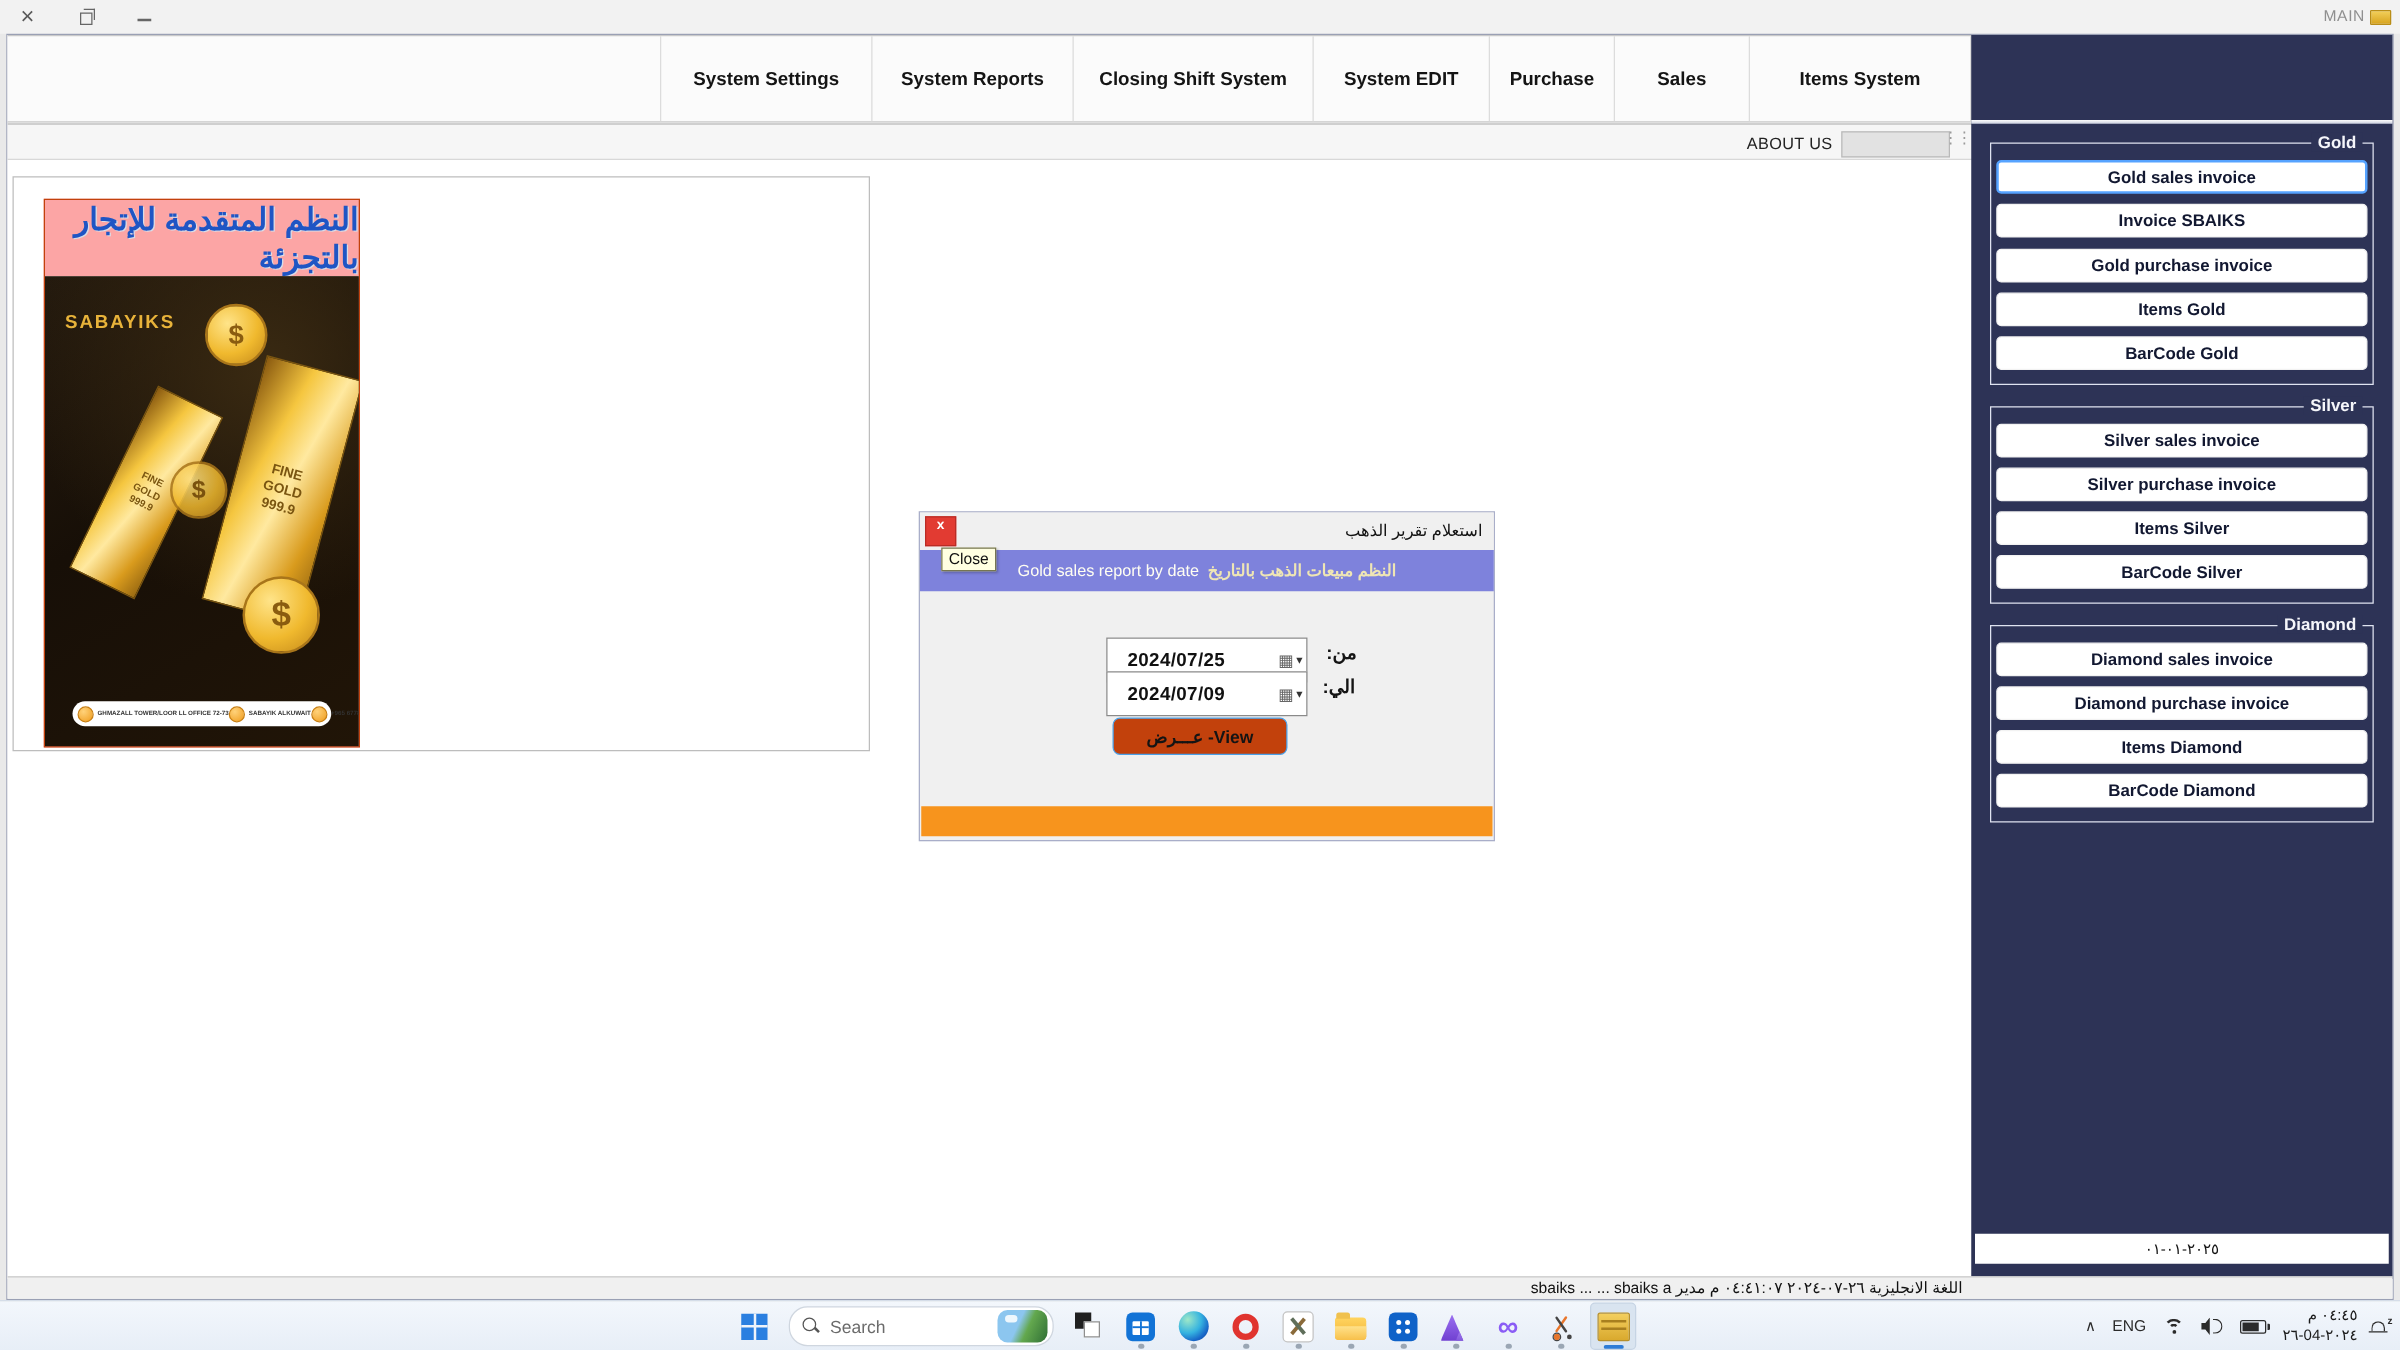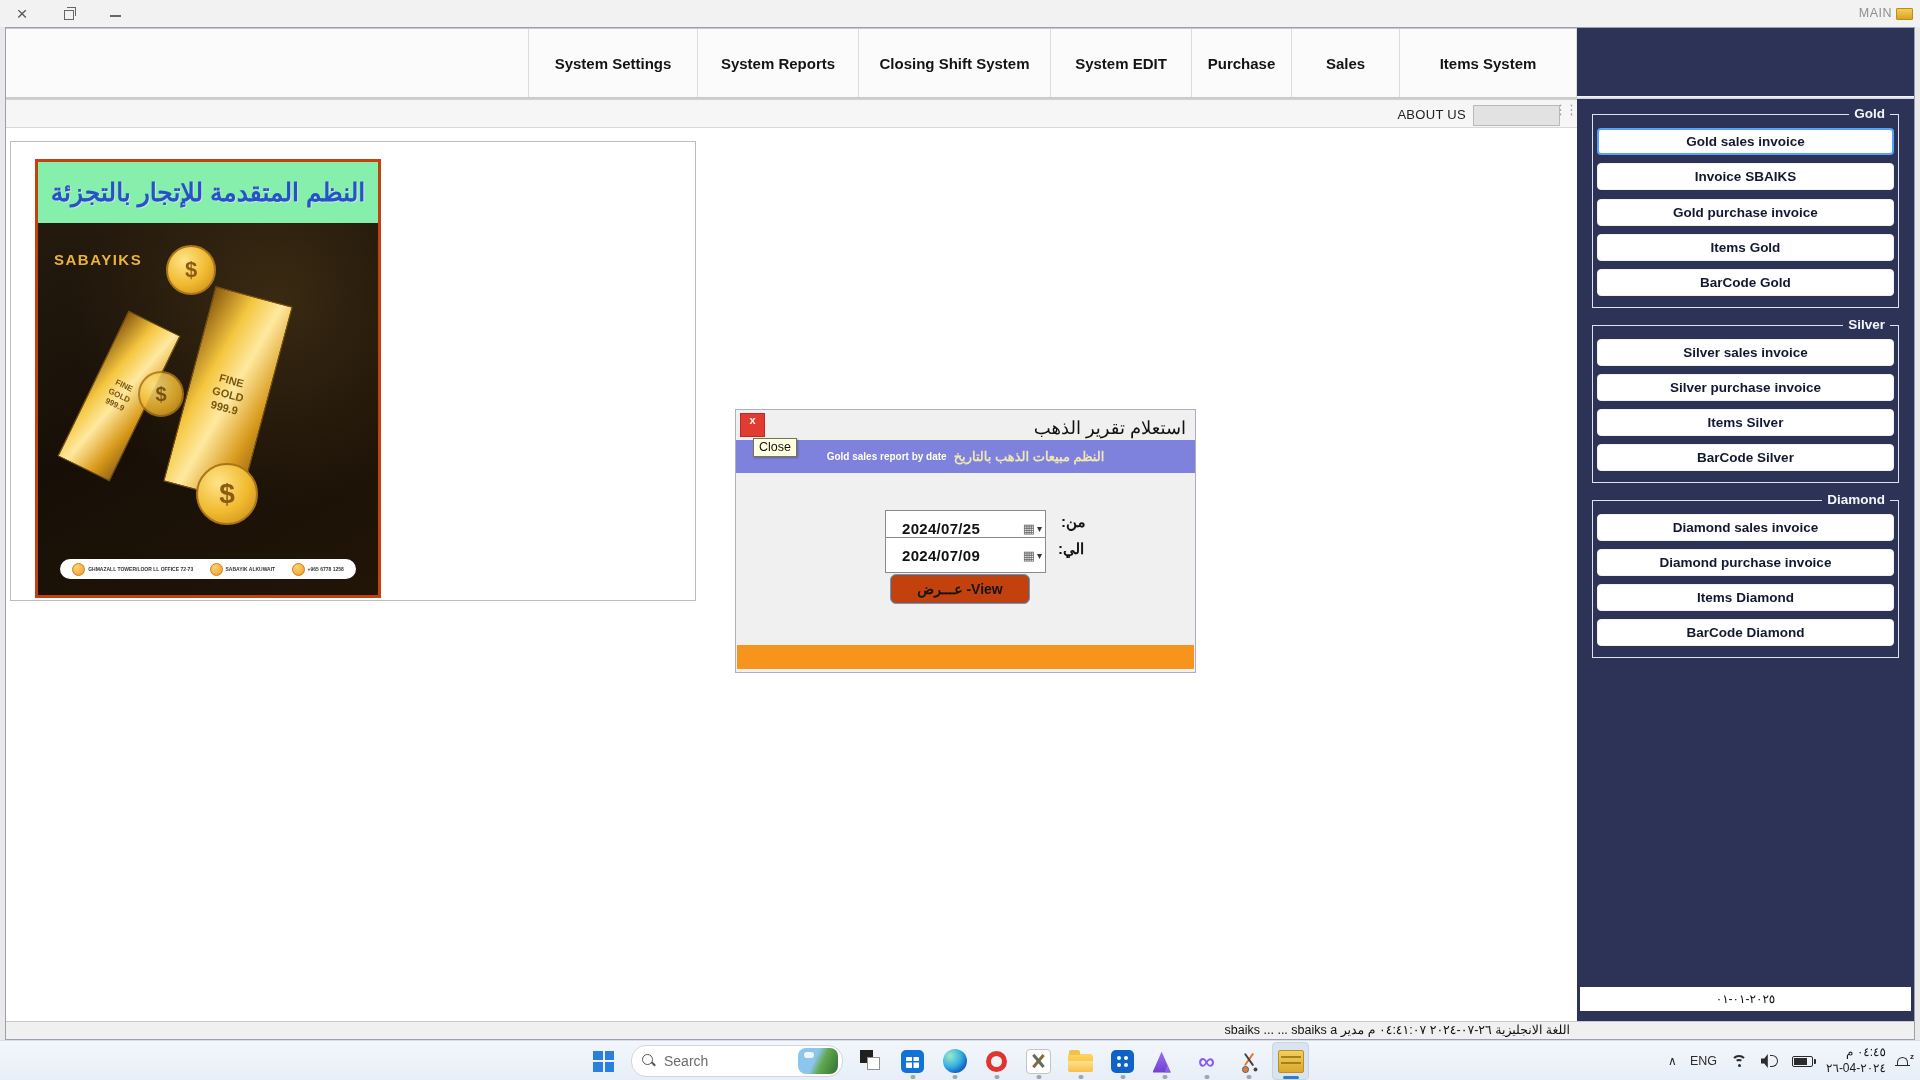--- a/index.html
+++ b/index.html
@@ -28,21 +28,21 @@
   .tabstrip{position:absolute;left:0;top:70px;width:1572px;height:30px;background:#f6f6f6;border-top:2px solid #cfcfcf;border-bottom:1px solid #d8d8d8;box-sizing:border-box}
   .aboutus{position:absolute;right:112px;top:7px;font-size:13px;color:#222;letter-spacing:.3px}
   .about-box{position:absolute;right:18px;top:5px;width:85px;height:19px;background:#e2e2e2;border:1px solid #b9b9b9}
   .grip{position:absolute;right:2px;top:2px;color:#9a9a9a;font-size:13px;letter-spacing:-2px}
   .grip::before{content:"⋮⋮"}
 
   .content{position:absolute;left:0;top:100px;width:1572px;height:895px;background:#fff}
 
   
   .left-panel{position:absolute;left:4px;top:13px;width:686px;height:460px;background:#fff;border:1px solid #bdbdbd;box-sizing:border-box}
-  .poster{position:absolute;left:24px;top:17px;width:346px;height:439px;border:3px solid #c2410c;box-sizing:border-box;background:#86efac}
+  .poster{position:absolute;left:24px;top:17px;width:253px;height:439px;border:1px solid #c2410c;box-sizing:border-box;background:#fca5a5}
   .poster-head{height:61px;border-bottom:1px solid #cfcfcf;display:flex;align-items:center;justify-content:center}
   .poster-head span{font-size:25px;font-weight:bold;color:#1f55c4;direction:rtl;text-shadow:1px 1px 0 #d9dce6}
   .poster-img{position:absolute;left:0;top:61px;right:0;bottom:0;background:
       radial-gradient(circle at 70% 20%,#3a2a12 0%,transparent 55%),
       linear-gradient(150deg,#241a0e 0%,#170f07 45%,#211507 100%);overflow:hidden}
   .brand{position:absolute;left:16px;top:28px;color:#e8b33a;font-weight:bold;font-size:15px;letter-spacing:1.5px}
   .goldbar{position:absolute;background:linear-gradient(105deg,#8a5a10 0%,#f5c63f 30%,#ffe9a0 52%,#d99b1d 80%,#9a6a12 100%);border:1px solid #7a5510;display:flex;align-items:center;justify-content:center}
   .bar1{left:52px;top:92px;width:56px;height:160px;transform:rotate(26deg)}
   .bar2{left:150px;top:70px;width:78px;height:200px;transform:rotate(15deg)}
   .goldbar span{display:block;width:46px;text-align:center;font-size:11px;font-weight:bold;color:#7a5510;line-height:1.3}
@@ -56,25 +56,25 @@
   .line2{color:#f4f4f4;font-weight:bold;font-size:15px;margin-top:6px}
   .chip3{display:inline-block;background:linear-gradient(#f5cf56,#d9a41f);color:#231504;font-weight:bold;font-size:14px;padding:2px 8px;border-radius:6px;margin-top:6px}
   .contact-strip{position:absolute;left:22px;right:22px;bottom:16px;height:20px;background:#fff;border-radius:10px;display:flex;align-items:center;justify-content:space-around;padding:0 4px}
   .contact{display:flex;align-items:center;gap:3px}
   .contact b{width:11px;height:11px;border-radius:50%;background:radial-gradient(circle at 35% 30%,#ffd27a,#ef9c1d);border:1px solid #c87f12;flex:0 0 auto}
   .contact span{font-size:5px;color:#333;font-weight:bold;white-space:nowrap}
 
   
   .dialog{position:absolute;left:729px;top:381px;width:461px;height:264px;background:#f0f0f0;border:1px solid #a9aec9;box-sizing:border-box;z-index:5}
   .dlg-title{position:absolute;left:0;top:0;right:0;height:30px;background:#f0f0f0}
-  .dlg-title span{position:absolute;right:9px;top:7px;font-size:18px;color:#111;direction:rtl}
+  .dlg-title span{position:absolute;right:9px;top:7px;font-size:13px;color:#111;direction:rtl}
   .dlg-close{position:absolute;left:4px;top:3px;width:25px;height:24px;background:#e23b32;border:1px solid #b92c25;color:#fff;font-size:11px;font-weight:bold;display:flex;align-items:flex-start;justify-content:center;line-height:1.2;cursor:pointer;box-sizing:border-box}
   .tooltip{position:absolute;left:17px;top:28px;height:17px;line-height:17px;background:#ffffe1;border:1px solid #767650;font-size:12.5px;color:#111;padding:0 5px;z-index:7;box-shadow:1px 1px 2px rgba(0,0,0,.25)}
   .dlg-header{position:absolute;left:0;top:30px;right:0;height:33px;background:#7e82dc;display:flex;align-items:center;justify-content:center;gap:7px}
-  .dlg-header .en{color:#fffef2;font-weight:bold;font-size:10px}
+  .dlg-header .en{color:#fffef2;font-weight:normal;font-size:13px}
   .dlg-header .ar{color:#efe6b4;font-weight:bold;font-size:13px}
   .dfield{position:absolute;width:161px;height:36px;background:#fff;border:1px solid #8a8a8a;box-sizing:border-box;display:flex;align-items:center;justify-content:space-between;padding-left:16px}
   .dfield .val{font-size:15px;font-weight:bold;color:#111;letter-spacing:.3px}
   .cal{width:30px;height:100%;display:flex;align-items:center;justify-content:flex-end;padding-right:3px;box-sizing:border-box;color:#444}
   .cal::before{content:"▦";font-size:13px;color:#666;margin-right:2px}
   .cal::after{content:"▾";font-size:10px;color:#333}
   .f1{left:149px;top:100px}.f2{left:149px;top:127px}
   .dlabel{position:absolute;font-size:15px;font-weight:bold;color:#141414;direction:rtl}
   .l1{left:325px;top:103px}.l2{left:322px;top:130px}
   .view-btn{position:absolute;left:154px;top:164px;width:140px;height:30px;background:#c2410c;border:1px solid #4aa0e8;border-radius:6px;font-size:14px;font-weight:bold;color:#141414;direction:ltr;cursor:pointer}

